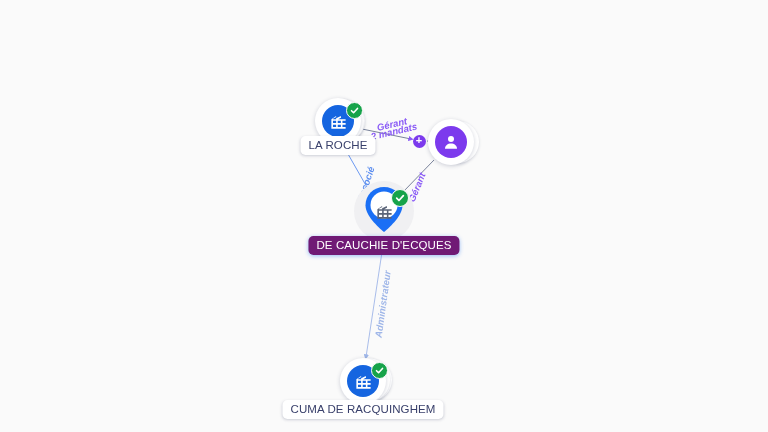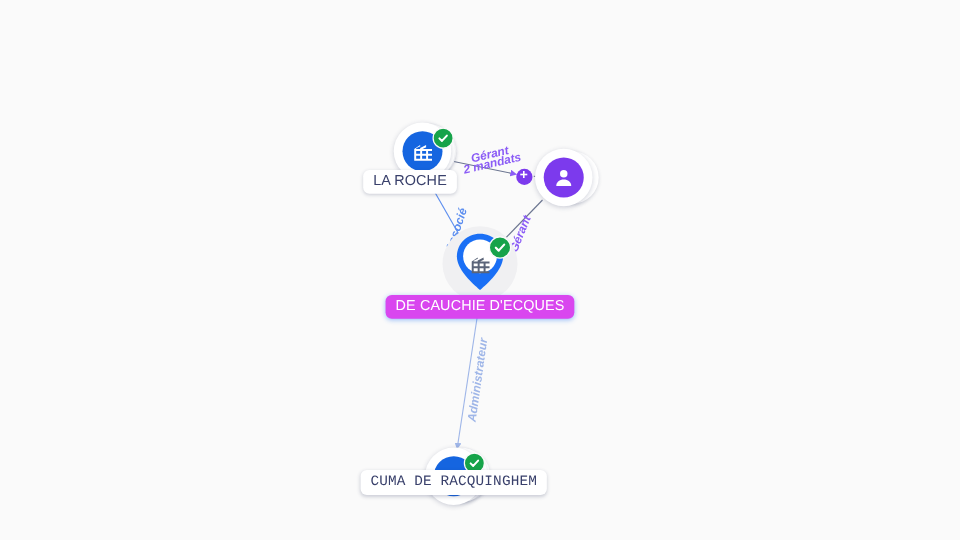--- a/index.html
+++ b/index.html
@@ -88,21 +88,21 @@
     white-space: nowrap;
     background: #ffffff;
     color: #39406b;
     border-radius: 5px;
     padding: 3px 8px 4px 8px;
     font-size: 11.5px;
     letter-spacing: 0.1px;
     box-shadow: 0 1px 3px rgba(40,50,90,0.22);
   }
   .label.primary {
-    background: #d946ef;
+    background: #701a75;
     color: #ffffff;
     box-shadow: 0 1px 4px rgba(26,111,245,0.45);
   }
 
   
   .edge-label {
     position: absolute;
     white-space: nowrap;
     font-size: 9.5px;
     font-style: italic;
@@ -175,21 +175,21 @@
       <svg width="19" height="19" viewBox="0 0 24 24" fill="#ffffff">
         <path d="M3 21V9l6-4v3l6-3v4h6v12H3zm2-2h4v-3H5v3zm0-5h4v-3H5v3zm0-5h4V6.2L5 8.4V9zm6 10h4v-3h-4v3zm0-5h4v-3h-4v3zm0-5h4V7.4l-4 2V9zm6 10h4v-3h-4v3zm0-5h4v-3h-4v3z"></path>
       </svg>
     </div>
     <div class="check" style="left:8px; top:-19px;">
       <svg width="9" height="9" viewBox="0 0 24 24" fill="none" stroke="#ffffff" stroke-width="4.2" stroke-linecap="round" stroke-linejoin="round">
         <path d="M4 12.5 L9.5 18 L20 6.5"></path>
       </svg>
     </div>
   </div>
-  <div class="label" style="left:328px; top:136px;">LA ROCHE</div>
+  <div class="label" style="left:338px; top:136px;">LA ROCHE</div>
 
   <div class="node" style="left:451px; top:142px;">
     <div class="stack" style="width:42px;height:42px;left:-14px;top:-21px;"></div>
     <div class="ring"></div>
     <div class="disc person">
       <svg width="18" height="18" viewBox="0 0 24 24" fill="#ffffff">
         <circle cx="12" cy="8" r="4"></circle>
         <path d="M4 21c0-4.4 3.6-7 8-7s8 2.6 8 7z"></path>
       </svg>
     </div>
@@ -230,15 +230,15 @@
       <svg width="19" height="19" viewBox="0 0 24 24" fill="#ffffff">
         <path d="M3 21V9l6-4v3l6-3v4h6v12H3zm2-2h4v-3H5v3zm0-5h4v-3H5v3zm0-5h4V6.2L5 8.4V9zm6 10h4v-3h-4v3zm0-5h4v-3h-4v3zm0-5h4V7.4l-4 2V9zm6 10h4v-3h-4v3zm0-5h4v-3h-4v3z"></path>
       </svg>
     </div>
     <div class="check" style="left:8px; top:-19px;">
       <svg width="9" height="9" viewBox="0 0 24 24" fill="none" stroke="#ffffff" stroke-width="4.2" stroke-linecap="round" stroke-linejoin="round">
         <path d="M4 12.5 L9.5 18 L20 6.5"></path>
       </svg>
     </div>
   </div>
-  <div class="label" style="left:363px; top:376px;font-family:Liberation Mono, monospace;">CUMA DE RACQUINGHEM</div>
+  <div class="label" style="left:363px; top:400px;">CUMA DE RACQUINGHEM</div>
 
 </div>
 
 </body></html>

